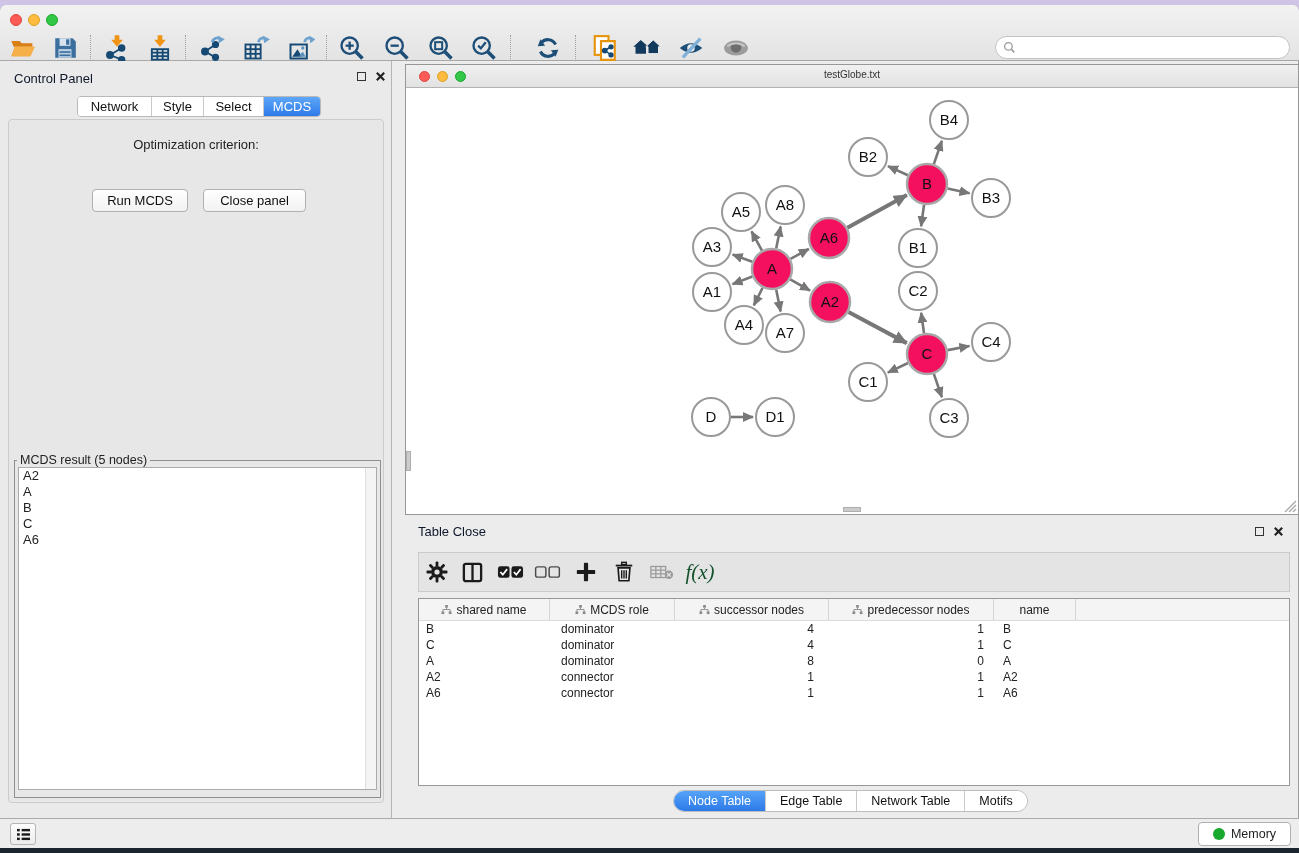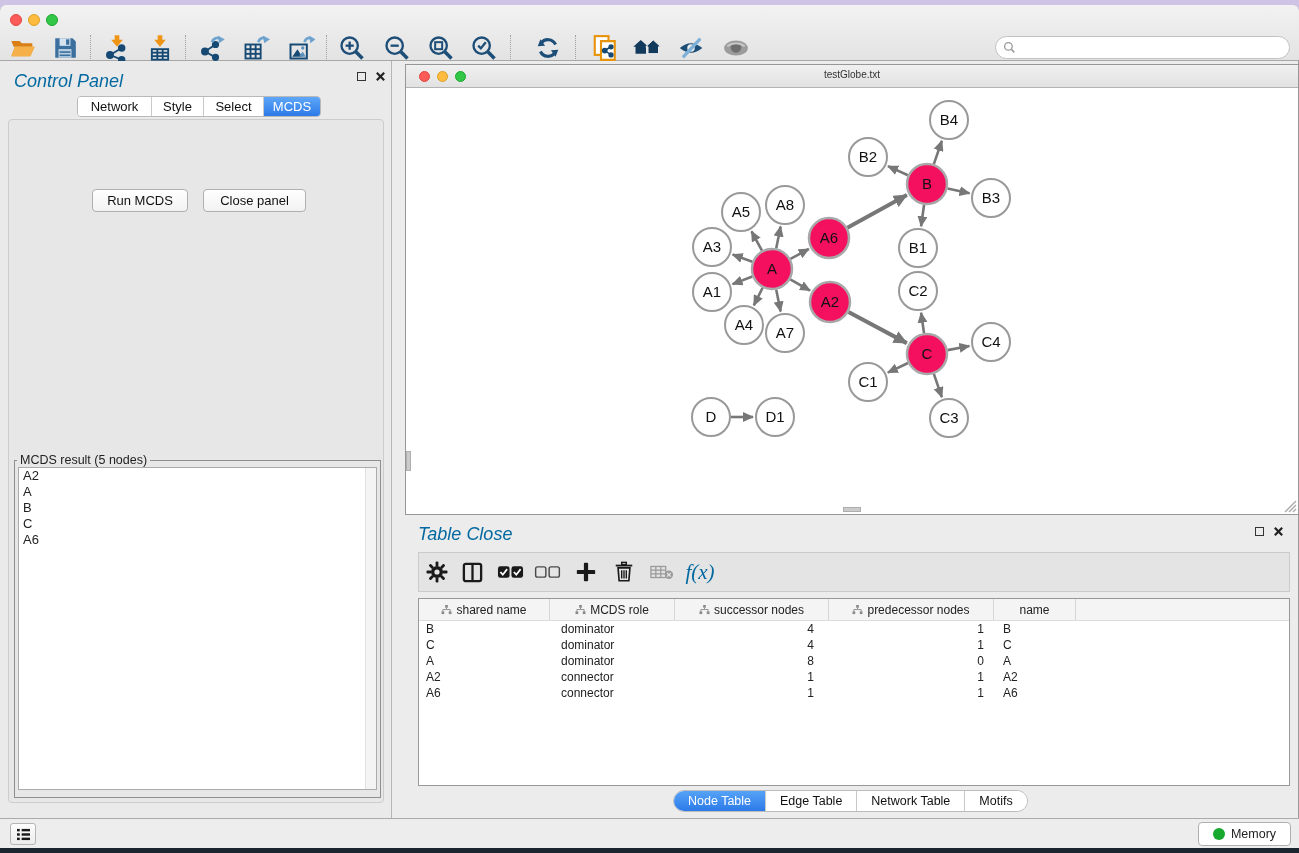--- a/index.html
+++ b/index.html
@@ -29,21 +29,21 @@
   .ticon { position:absolute; top:27px; width:32px; height:32px;
     display:flex; align-items:center; justify-content:center; }
   .tsep { position:absolute; top:30px; height:26px; width:0; border-left:1px dotted #9f9f9f; }
   .searchbox { position:absolute; left:995px; top:31px; width:295px; height:23px;
     background:#fff; border:1px solid #c2c2c2; border-radius:12px;
     display:flex; align-items:center; padding-left:7px; }
   .searchbox input { border:none; outline:none; flex:1; font-size:12px; background:transparent; margin-left:4px; }
   
   .cpanel { position:absolute; left:0; top:61px; width:392px; height:757px;
     background:#eaeaea; border-right:1px solid #b5b5b5; }
-  .panel-title { position:absolute; font-size:18px; color:#0369a1;font-style:italic; }
+  .panel-title { position:absolute; font-size:13px; color:#0f172a; }
   .panel-btns { position:absolute; display:flex; gap:9px; align-items:center; }
   .float-ic { width:9px; height:9px; border:1.5px solid #333; display:inline-block; }
   .segtabs { position:absolute; display:flex; height:21px;
     border:1px solid #b9b9b9; border-radius:4px; background:#fff; overflow:hidden; }
   .segtab { display:flex; align-items:center; justify-content:center;
     font-size:13px; color:#111; border-right:1px solid #c9c9c9; background:#fff; cursor:default; }
   .segtab:last-child { border-right:none; }
   .segtab.active { background:linear-gradient(#5ea7f8,#2d7ae8); color:#fff; border-right:none; }
   .cp-body { position:absolute; left:8px; top:119px; width:376px; height:684px;
     background:#e7e7e7; border:1px solid #cccccc; border-radius:4px; }
@@ -79,21 +79,21 @@
   .netcontent { position:absolute; left:0; top:23px; width:892px; height:426px; }
   .notch-v { position:absolute; left:0px; top:363px; width:5px; height:20px; background:#cbcbcb; border:1px solid #aeaeae; }
   .notch-h { position:absolute; left:437px; top:419px; width:18px; height:5px; background:#cbcbcb; border:1px solid #aeaeae; }
   
   .tablepanel-title { left:418px; top:524px; }
   .tp-btns { left:1255px; top:526px; }
   .tp-toolbar { position:absolute; left:418px; top:552px; width:872px; height:40px;
     background:#e4e4e4; border:1px solid #cbcbcb; }
   .pticon { position:absolute; top:556px; width:34px; height:32px;
     display:flex; align-items:center; justify-content:center; }
-  .fx { font-family:"Liberation Serif", serif; font-style:italic; font-size:21px; color:#0369a1; }
+  .fx { font-family:"Liberation Serif", serif; font-style:italic; font-size:21px; color:#14532d; }
   .datatable { position:absolute; left:418px; top:598px; width:872px; height:188px;
     background:#fff; border:1px solid #989898; overflow:hidden; }
   .thead { display:flex; height:22px; background:#f4f4f4; border-bottom:1px solid #dcdcdc; }
   .th { display:flex; align-items:center; justify-content:center; gap:4px;
     font-size:12px; color:#222; border-right:1px solid #d6d6d6; }
   .th:last-child { border-right:1px solid #d6d6d6; }
   .trow { display:flex; height:16px; }
   .td { font-size:12px; line-height:16px; white-space:nowrap; }
   .td.l { text-align:left; } .td.r { text-align:right; }
   
@@ -306,20 +306,21 @@
 
   <div class="segtabs" style="left:77px; top:35px;">
     <div class="segtab" style="width:74px">Network</div>
     <div class="segtab" style="width:52px">Style</div>
     <div class="segtab" style="width:60px">Select</div>
     <div class="segtab active" style="width:56px">MCDS</div>
   </div>
 
   <div class="cp-body" style="top:58px; left:8px;"></div>
 
+  <div class="opt-label" style="top:76px;">Optimization criterion:</div>
 
 
   <div class="btn" style="left:92px; top:128px; width:96px;">Run MCDS</div>
   <div class="btn" style="left:203px; top:128px; width:103px;text-align:right;">Close panel</div>
 
   <fieldset class="result-box" style="top:392px;">
     <legend>MCDS result (5 nodes)</legend>
     <div style="position:relative; width:100%; height:calc(100% - 4px);">
       <div class="result-list" id="result-list">
         <div class="result-scroll"></div>

